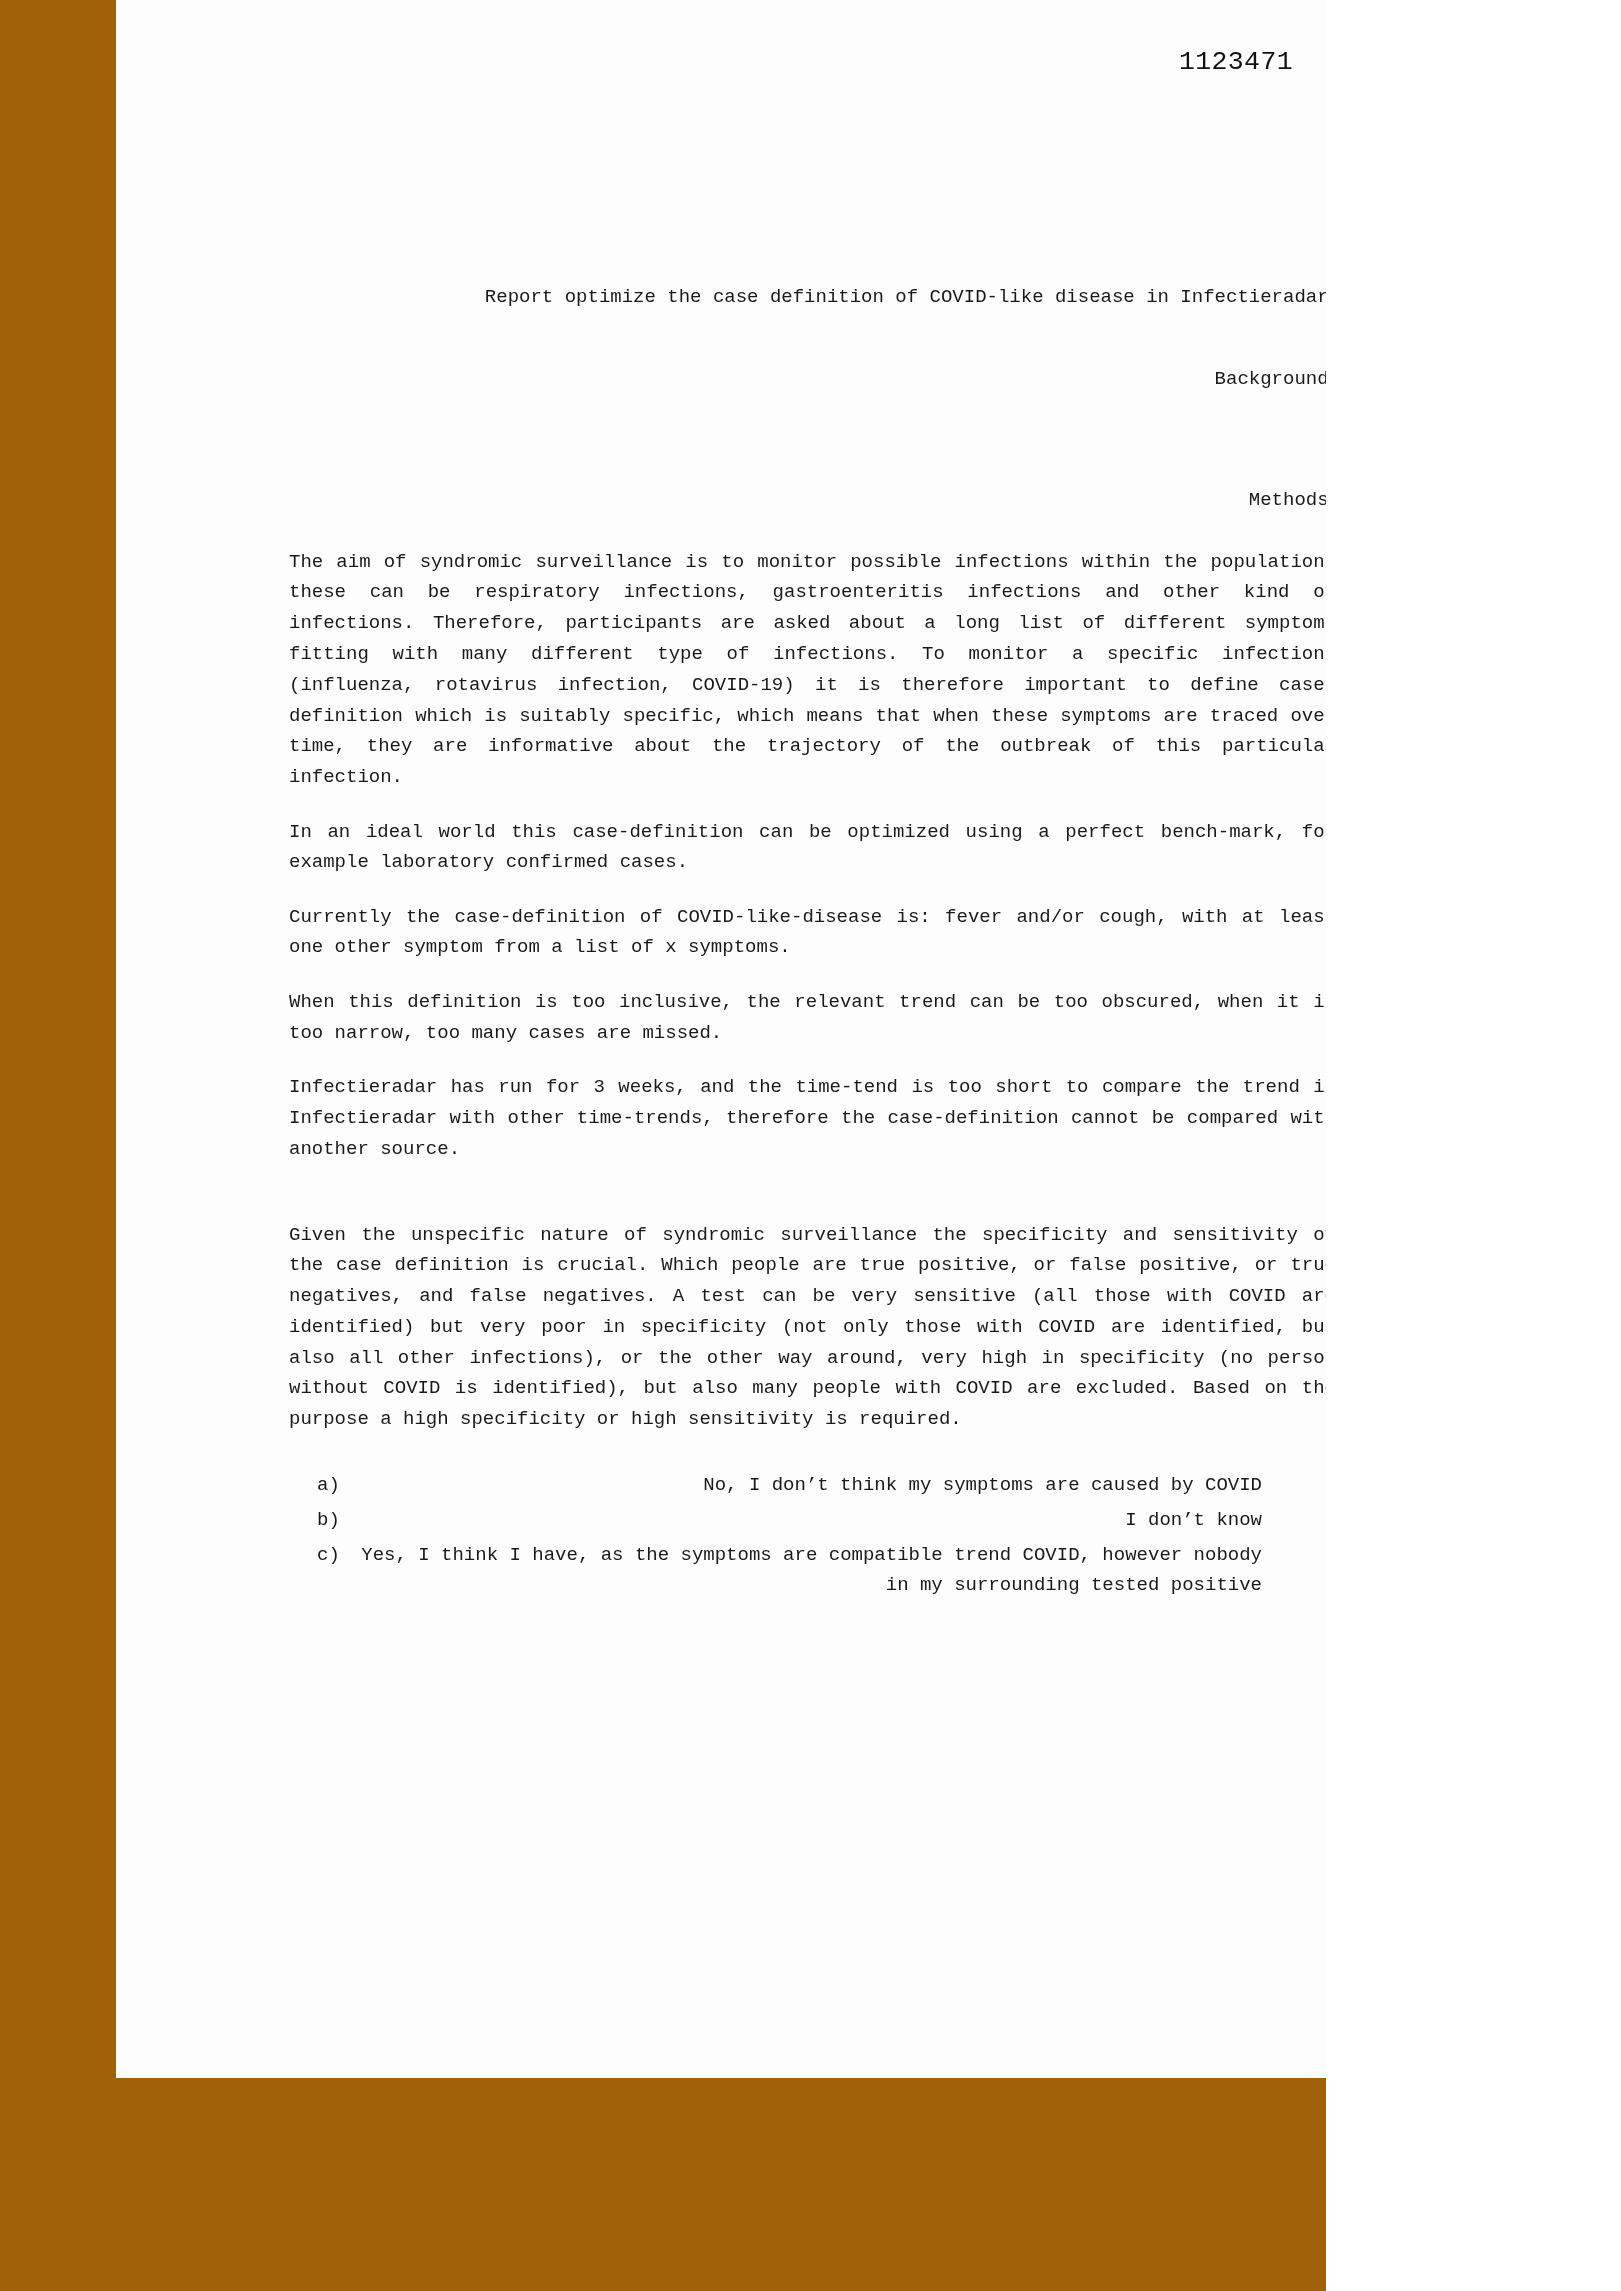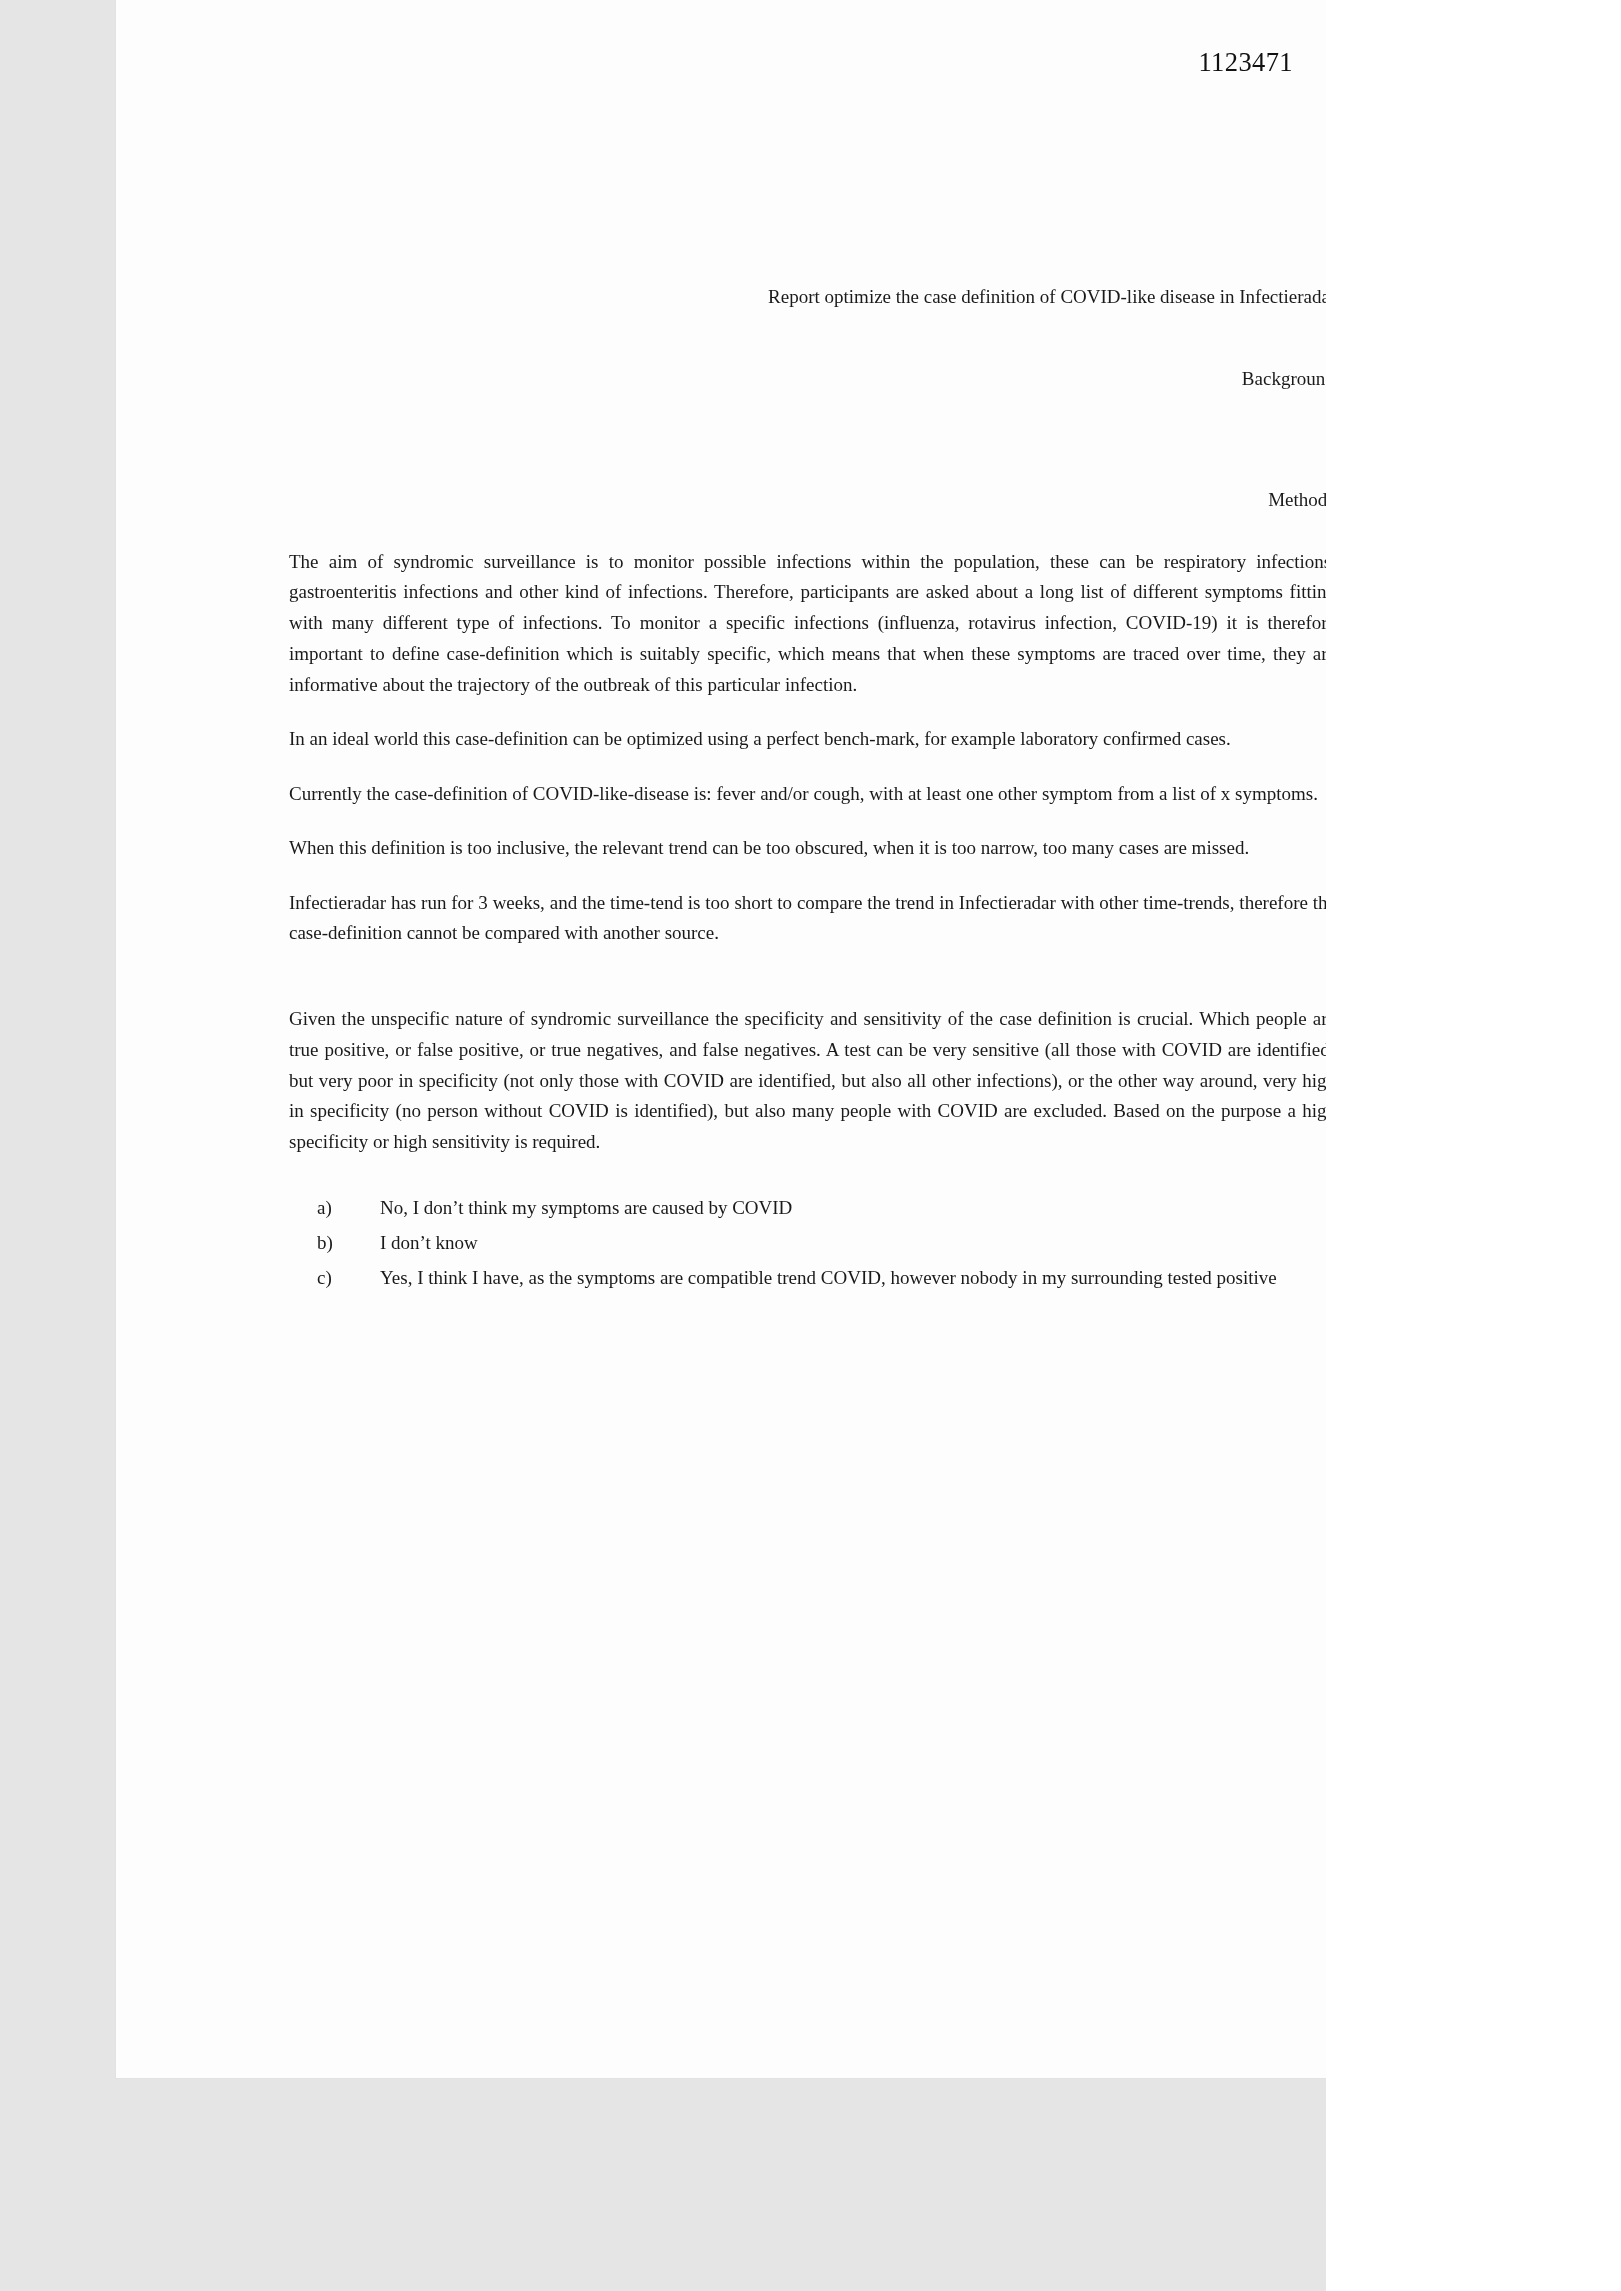--- a/index.html
+++ b/index.html
@@ -5,22 +5,22 @@
   html, body {
     margin: 0;
     padding: 0;
     background: #ffffff;
   }
 
   .page-canvas {
     position: relative;
     width: 1326px;
     height: 2292px;
-    background: #e5e5e5;
-    font-family: Liberation Serif, serif;
+    background: #a16207;
+    font-family: Liberation Mono, monospace;
     overflow: hidden;
   }
 
   
   .scan-plate {
     position: absolute;
     left: 116px;
     top: 0px;
     width: 1389px;
     height: 2078px;
@@ -84,23 +84,22 @@
   }
 
   .answer-marker {
     flex: 0 0 auto;
     width: 43px;
     text-align: left;
   }
 
   .answer-text {
     flex: 1 1 auto;
-    text-align: left;
+    text-align: right;
     max-width: 902px;
-    margin-left: 20px;
   }
 </style>
 </head>
 <body>
 
 <div class="page-canvas">
 
   <div class="scan-plate"></div>
 
   <div class="page-number">1123471</div>

